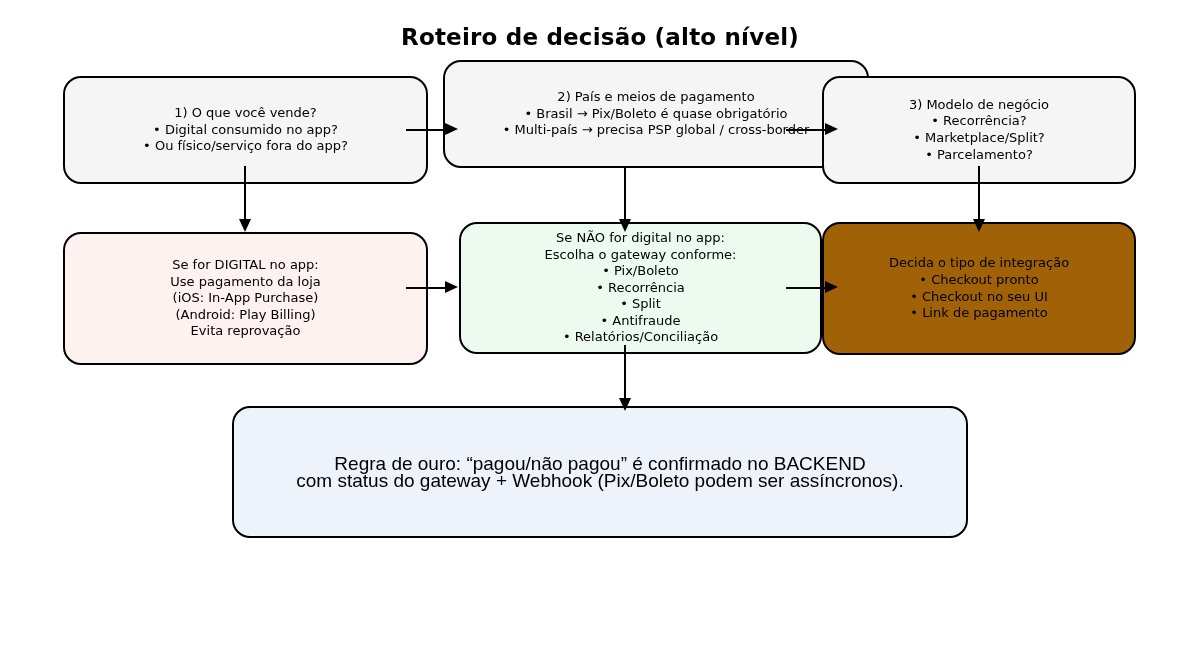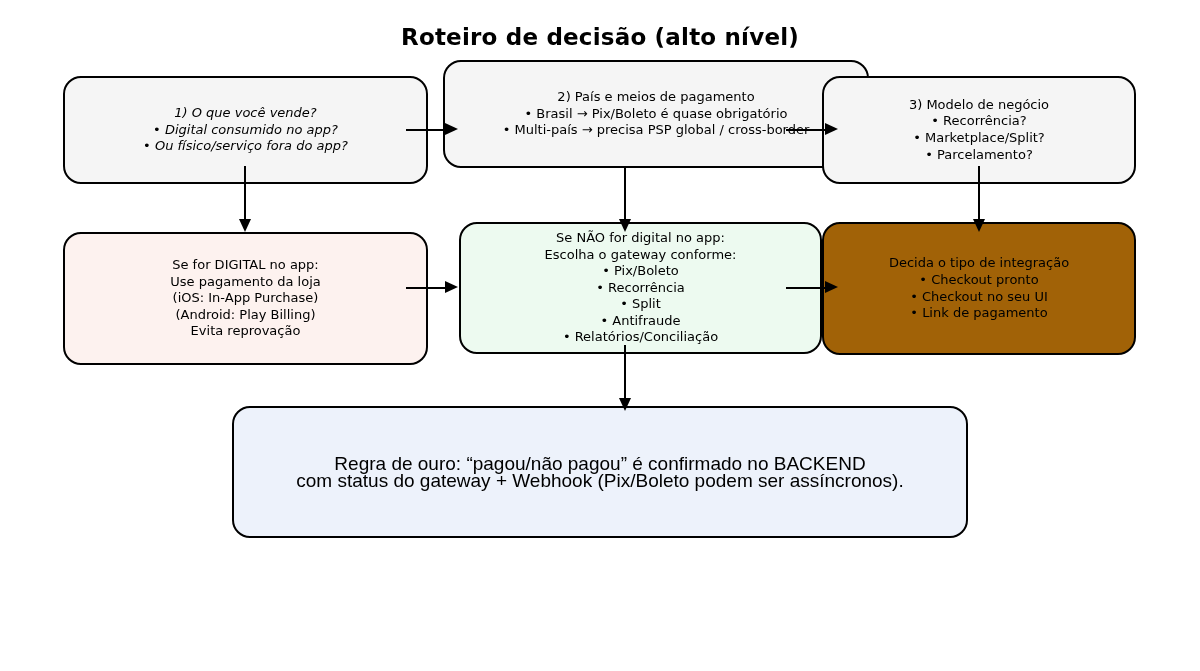--- a/index.html
+++ b/index.html
@@ -28,21 +28,21 @@
     align-items: center;
     justify-content: center;
     text-align: center;
   }
   .node-text {
     white-space: pre-line;
     font-size: 13px;
     line-height: 16.6px;
   }
   
-  .n1 { left: 63px;  top: 76px;  width: 365px; height: 108px; background: #f5f5f5; font-style: italic; }
+  .n1 { left: 63px;  top: 76px;  width: 365px; height: 108px; background: #f5f5f5; }
   .n2 { left: 443px; top: 60px;  width: 426px; height: 108px; background: #f5f5f5; }
   .n3 { left: 822px; top: 76px;  width: 314px; height: 108px; background: #f5f5f5; }
   
   .n4 { left: 63px;  top: 232px; width: 365px; height: 133px; background: #fdf2ef; }
   .n5 { left: 459px; top: 222px; width: 363px; height: 132px; background: #edfaf0; }
   .n6 { left: 822px; top: 222px; width: 314px; height: 133px; background: #a16207; }
   
   .n7 { left: 232px; top: 406px; width: 736px; height: 132px; background: #edf2fb; }
   .n7 .node-text {
     font-family: "Liberation Sans", sans-serif;

